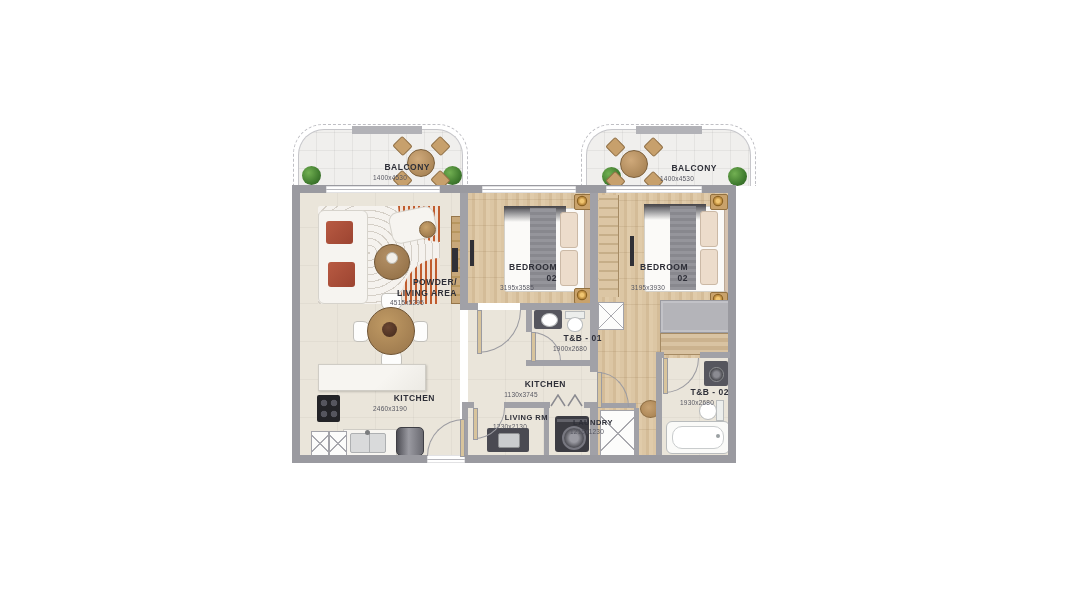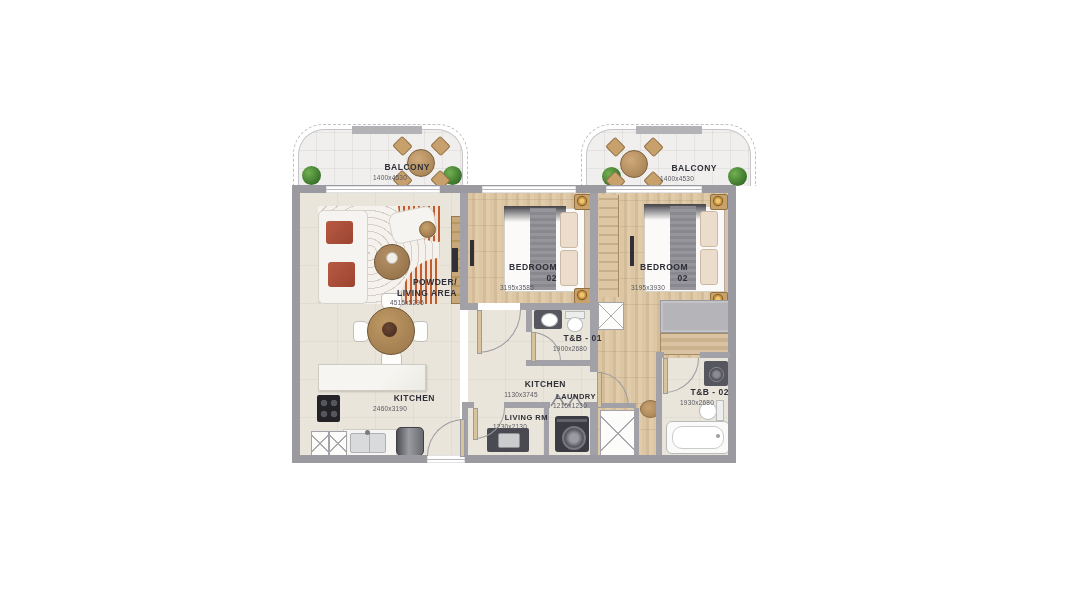--- a/index.html
+++ b/index.html
@@ -275,18 +275,18 @@
     <span class="dims">1130x3745</span>
   </div>
   <div class="room-label" style="left:345px;top:393px;width:90px;">
     <span class="l1">KITCHEN</span>
     <span class="dims">2460x3190</span>
   </div>
   <div class="room-label" style="left:472px;top:413px;width:76px;font-size:7.5px;">
     <span class="l1">LIVING RM</span>
     <span class="dims">1230x2130</span>
   </div>
-  <div class="room-label" style="left:544px;top:392px;width:52px;font-size:7.5px;">
+  <div class="room-label" style="left:544px;top:418px;width:52px;font-size:7.5px;padding-left:17px;">
     <span class="l1">LAUNDRY</span>
     <span class="dims">1215x1230</span>
   </div>
 
 </div>
 
 </body></html>

